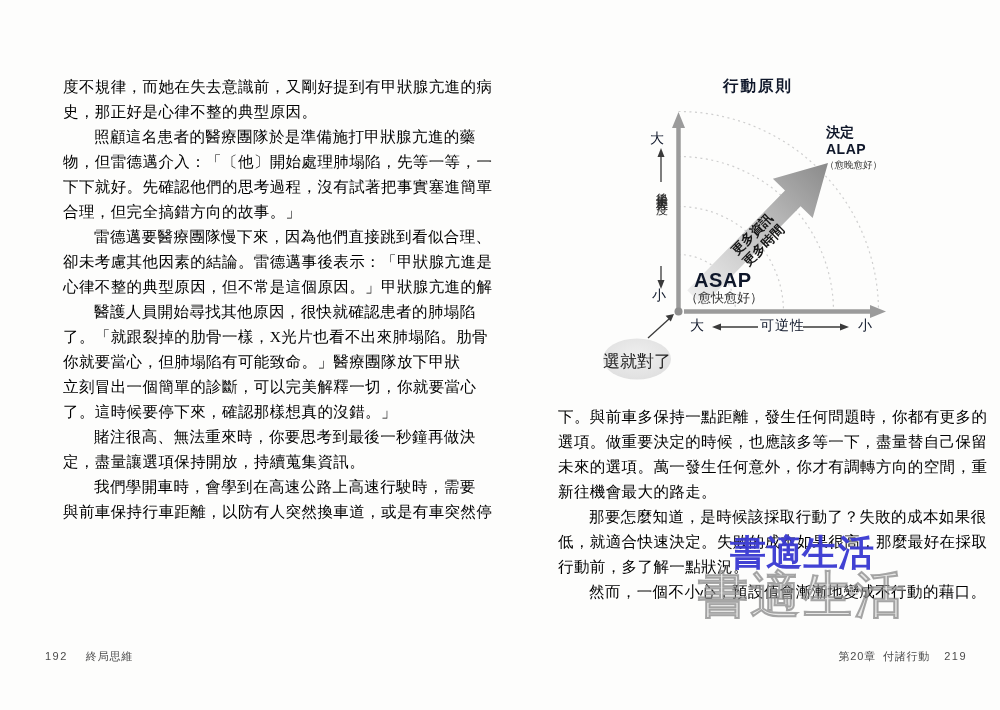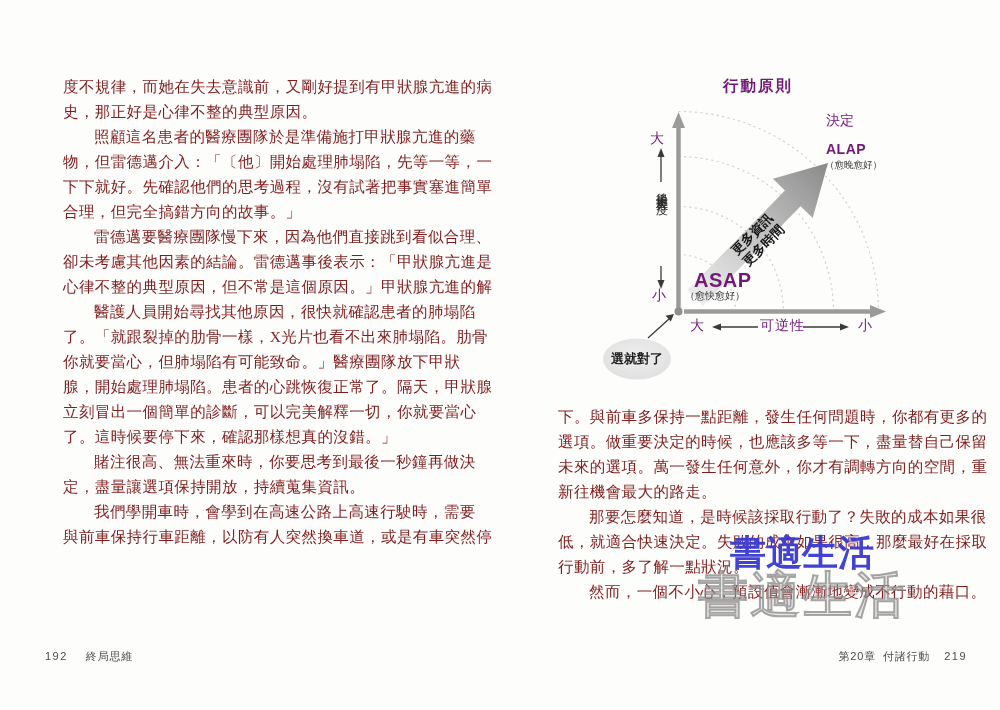--- a/index.html
+++ b/index.html
@@ -6,65 +6,65 @@
   body{
     width:1000px;height:710px;position:relative;overflow:hidden;
     background:#fdfdfc;
     font-family:"Liberation Serif","DejaVu Serif",serif;
     color:#3e3e3e;
   }
   
   .textblock{position:absolute;width:440px;}
   .textblock .line{
     height:25px;line-height:25px;font-size:15.5px;
-    letter-spacing:0.4px;white-space:nowrap;color:#7f1d1d;
+    letter-spacing:0.4px;white-space:nowrap;color:#000000;
   }
   .textblock .line.indent{padding-left:31px;}
   #left-text{left:63px;top:74px;}
   #right-text{left:558px;top:404px;}
   
   .footer{
     position:absolute;top:649px;font-size:11px;color:#4a4a4a;
     font-family:"Liberation Sans","DejaVu Sans",sans-serif;
     letter-spacing:0.8px;white-space:nowrap;
   }
   #footer-left{left:45px;}
   #footer-left .pgnum{margin-right:18px;letter-spacing:1.5px;}
   #footer-right{right:33px;text-align:right;}
   #footer-right .chap{margin-right:7px;}
   #footer-right .pgnum{margin-left:14px;letter-spacing:1.5px;}
   
   .dlabel{
     position:absolute;
     font-family:"Liberation Sans","DejaVu Sans",sans-serif;
-    color:#701a75;white-space:nowrap;
+    color:#0f172a;white-space:nowrap;
   }
   #diagram-title{left:698px;top:76px;width:120px;text-align:center;
     font-size:15.5px;font-weight:bold;letter-spacing:2px;}
   #y-top-label{left:646px;top:130px;width:22px;text-align:center;font-size:14px;}
   #y-axis-label{
     left:653px;top:183px;font-size:12px;
     writing-mode:vertical-rl;text-orientation:upright;letter-spacing:2px;color:#2a2a2a;
   }
   #y-bottom-label{left:648px;top:287px;width:22px;text-align:center;font-size:14px;}
   #x-left-label{left:690px;top:317px;font-size:14px;}
   #x-axis-label{left:760px;top:317px;font-size:14px;letter-spacing:1px;}
   #x-right-label{left:858px;top:317px;font-size:14px;}
   #asap-line1{left:694px;top:269px;font-size:20px;font-weight:600;letter-spacing:0.5px;}
-  #asap-line2{left:685px;top:289px;font-size:10px;color:#333;}
-  #alap-line1{left:826px;top:112px;font-size:14px;font-weight:400;}
+  #asap-line2{left:685px;top:289px;font-size:13px;color:#333;}
+  #alap-line1{left:826px;top:124px;font-size:14px;font-weight:700;}
   #alap-line2{left:826px;top:141px;font-size:14px;font-weight:600;letter-spacing:0.5px;}
   #alap-line3{left:825px;top:159px;font-size:9.5px;color:#333;}
   #arrow-label{
     left:726px;top:224px;width:64px;text-align:center;
     font-size:13px;font-weight:bold;line-height:16px;color:#161616;
     transform:rotate(-45deg);
   }
   #callout-label{left:603px;top:350px;width:68px;text-align:center;
-    font-size:13px;font-weight:bold;color:#222;}
+    font-size:17px;font-weight:normal;color:#222;}
   #diagram-svg{position:absolute;left:552px;top:68px;}
   
   .watermark{position:absolute;font-family:"Liberation Serif","DejaVu Serif",serif;}
   #watermark-primary{
     left:730px;top:529px;font-size:36px;font-weight:bold;
     color:#3b3bd2;letter-spacing:0px;opacity:0.96;
   }
   #watermark-secondary{
     left:698px;top:562px;font-size:50px;
     color:rgba(160,160,160,0.22);
@@ -81,21 +81,20 @@
   <div class="line indent">照顧這名患者的醫療團隊於是準備施打甲狀腺亢進的藥</div>
   <div class="line">物，但雷德邁介入：「〔他〕開始處理肺塌陷，先等一等，一</div>
   <div class="line">下下就好。先確認他們的思考過程，沒有試著把事實塞進簡單</div>
   <div class="line">合理，但完全搞錯方向的故事。」</div>
   <div class="line indent">雷德邁要醫療團隊慢下來，因為他們直接跳到看似合理、</div>
   <div class="line">卻未考慮其他因素的結論。雷德邁事後表示：「甲狀腺亢進是</div>
   <div class="line">心律不整的典型原因，但不常是這個原因。」甲狀腺亢進的解</div>
   <div class="line indent">醫護人員開始尋找其他原因，很快就確認患者的肺塌陷</div>
   <div class="line">了。「就跟裂掉的肋骨一樣，X光片也看不出來肺塌陷。肋骨</div>
   <div class="line">你就要當心，但肺塌陷有可能致命。」醫療團隊放下甲狀</div>
-  <div class="line">腺，開始處理肺塌陷。患者的心跳恢復正常了。隔天，甲狀腺</div>
   <div class="line">立刻冒出一個簡單的診斷，可以完美解釋一切，你就要當心</div>
   <div class="line">了。這時候要停下來，確認那樣想真的沒錯。」</div>
   <div class="line indent">賭注很高、無法重來時，你要思考到最後一秒鐘再做決</div>
   <div class="line">定，盡量讓選項保持開放，持續蒐集資訊。</div>
   <div class="line indent">我們學開車時，會學到在高速公路上高速行駛時，需要</div>
   <div class="line">與前車保持行車距離，以防有人突然換車道，或是有車突然停</div>
 </div>
 
 <svg id="diagram-svg" width="450" height="335" viewBox="0 0 450 335">
   <defs>

